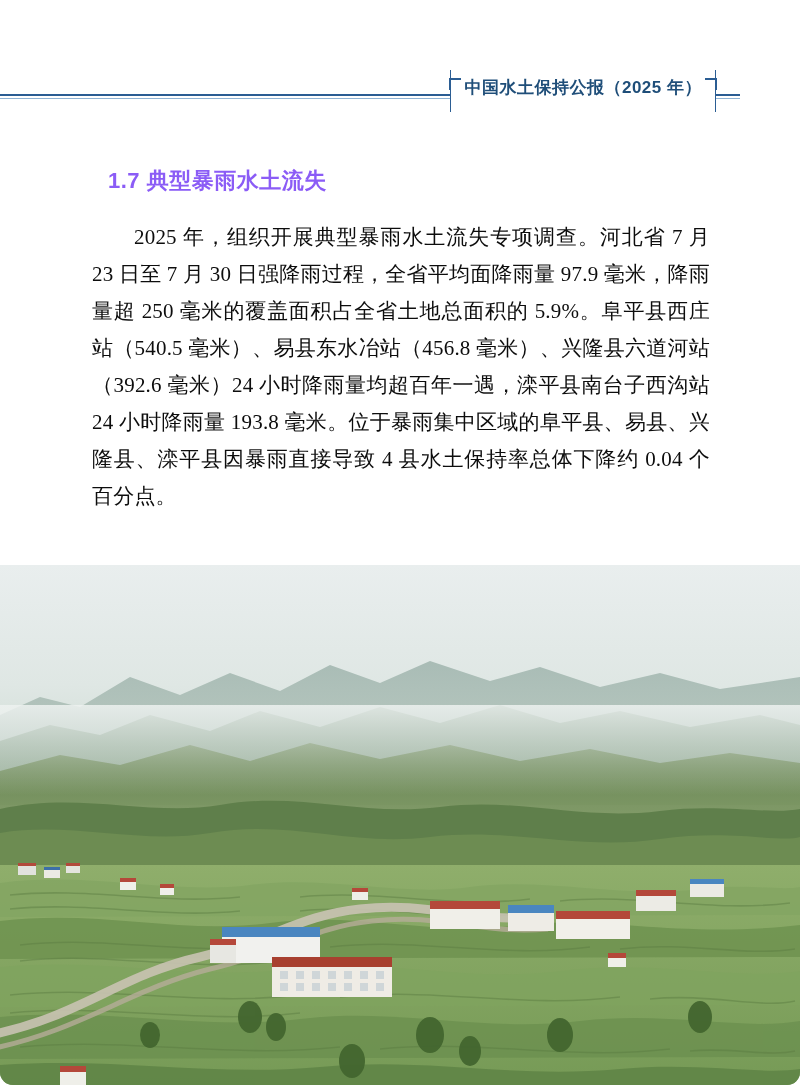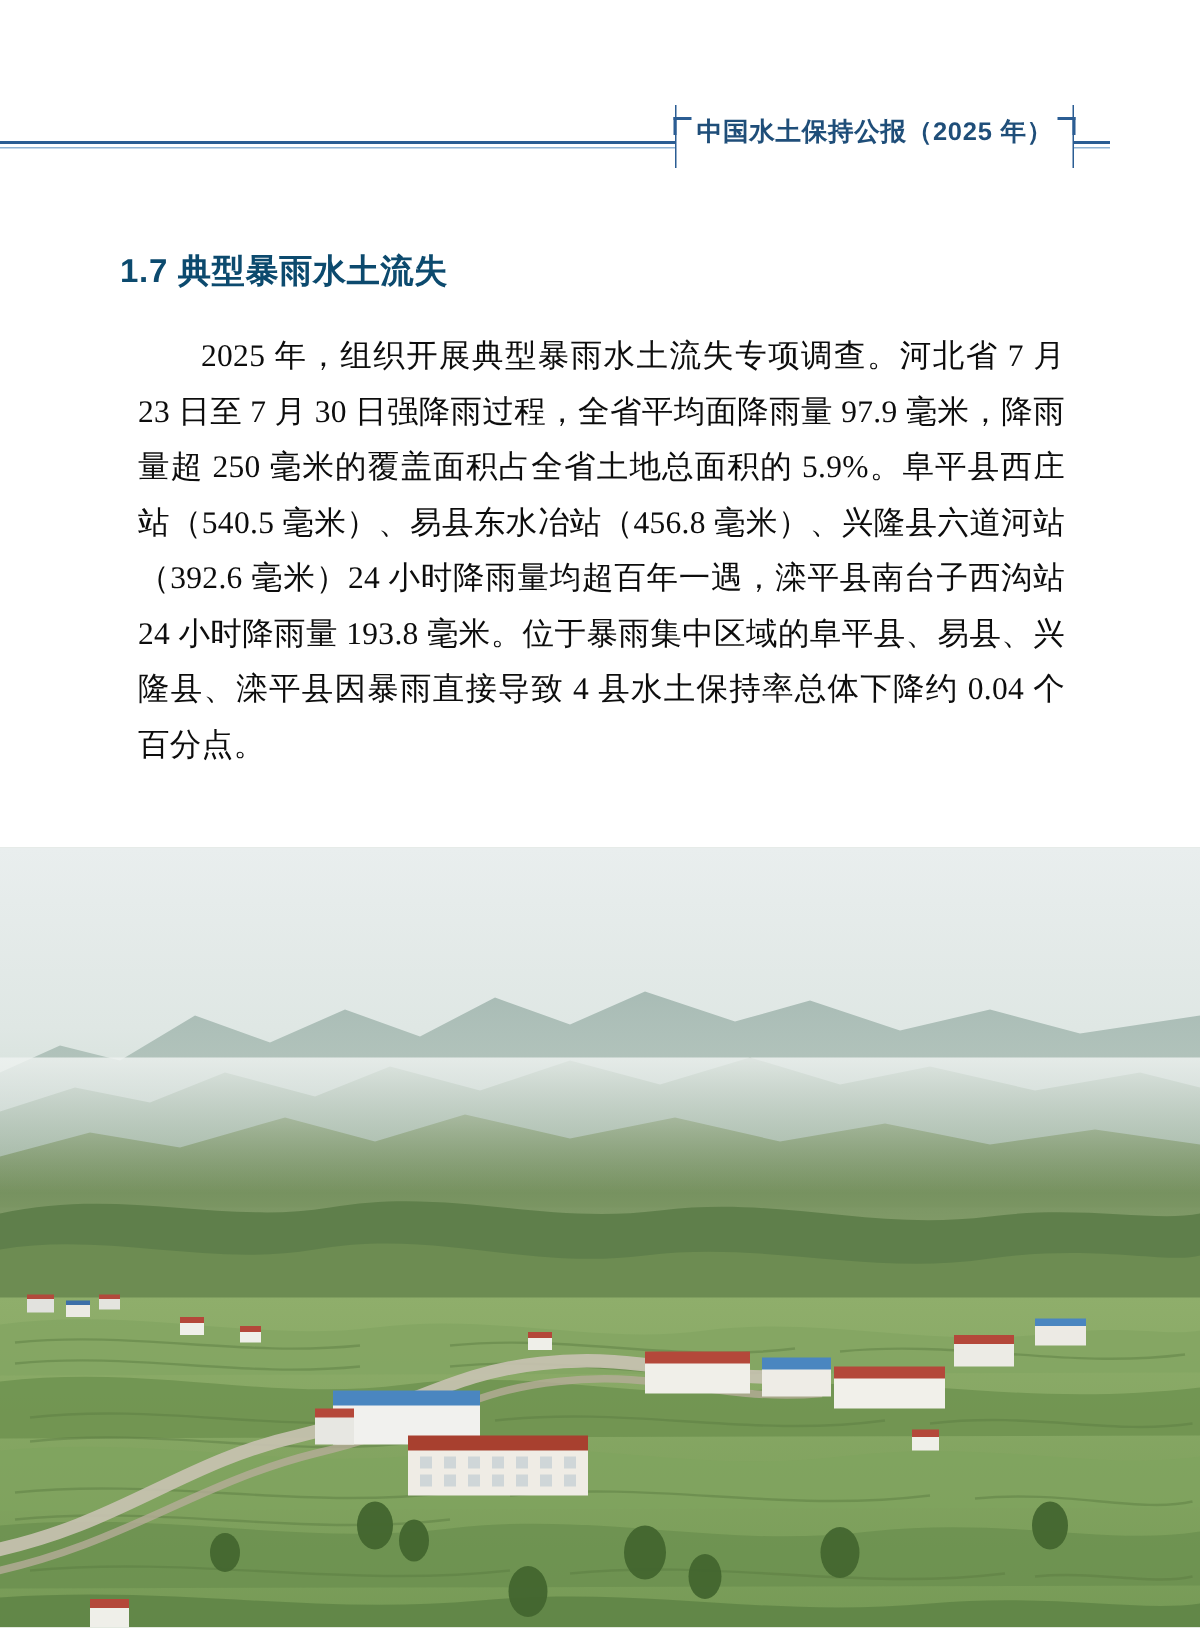--- a/index.html
+++ b/index.html
@@ -13,20 +13,21 @@
     font-family: "Liberation Serif", "DejaVu Serif", serif;
     overflow: hidden;
     position: relative;
   }
 
   .page {
     position: relative;
     width: 800px;
     height: 1085px;
     overflow: hidden;
+    border-radius: 13px;
   }
 
   
   .page-header {
     position: absolute;
     top: 62px;
     left: 0;
     width: 800px;
     height: 56px;
   }
@@ -93,26 +94,26 @@
     border-left: 2px solid #2b5d93;
   }
   .header-corner-right {
     right: -1px;
     border-right: 2px solid #2b5d93;
   }
 
   
   .section-heading {
     position: absolute;
-    left: 80px;
+    left: 108px;
     top: 148px;
     font-family: "Liberation Sans", "DejaVu Sans", sans-serif;
     font-size: 22px;
     font-weight: bold;
-    color: #0c4a6e;
+    color: #8b5cf6;
     letter-spacing: 0.5px;
     white-space: nowrap;
   }
 
   
   .body-text {
     position: absolute;
     left: 92px;
     top: 198px;
     width: 618px;

